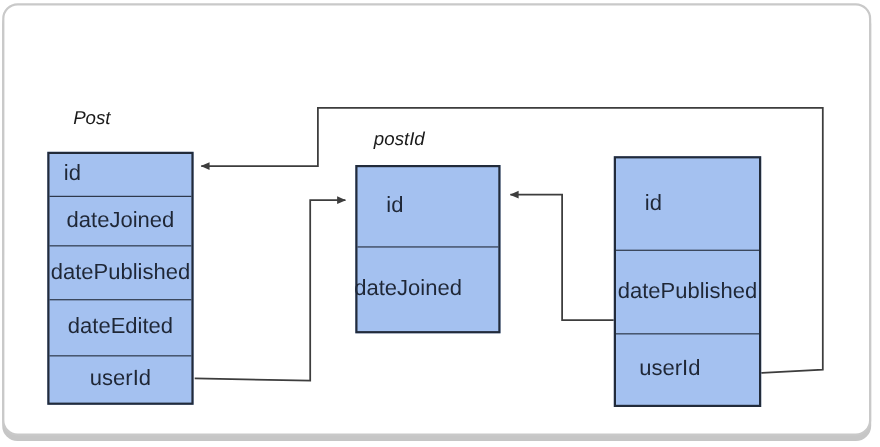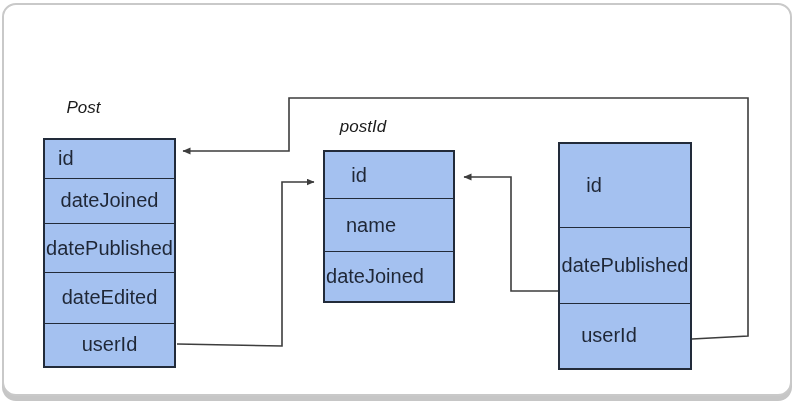--- a/index.html
+++ b/index.html
@@ -126,23 +126,20 @@
         <div class="cell" style="flex-grow: 44;">
           <span>userId</span>
         </div>
       </div>
 
     <div class="entity-title users-title">postId</div>
     <div class="entity users">
         <div class="cell" style="flex-grow: 48;">
           <span>id</span>
         </div>
-        <div class="cell" style="flex-grow: 54;">
-          <span>name</span>
-        </div>
         <div class="cell" style="flex-grow: 51;">
           <span>dateJoined</span>
         </div>
       </div>
 
     <div class="entity comment">
         <div class="cell" style="flex-grow: 66;">
           <span>id</span>
         </div>
         <div class="cell" style="flex-grow: 59;">

